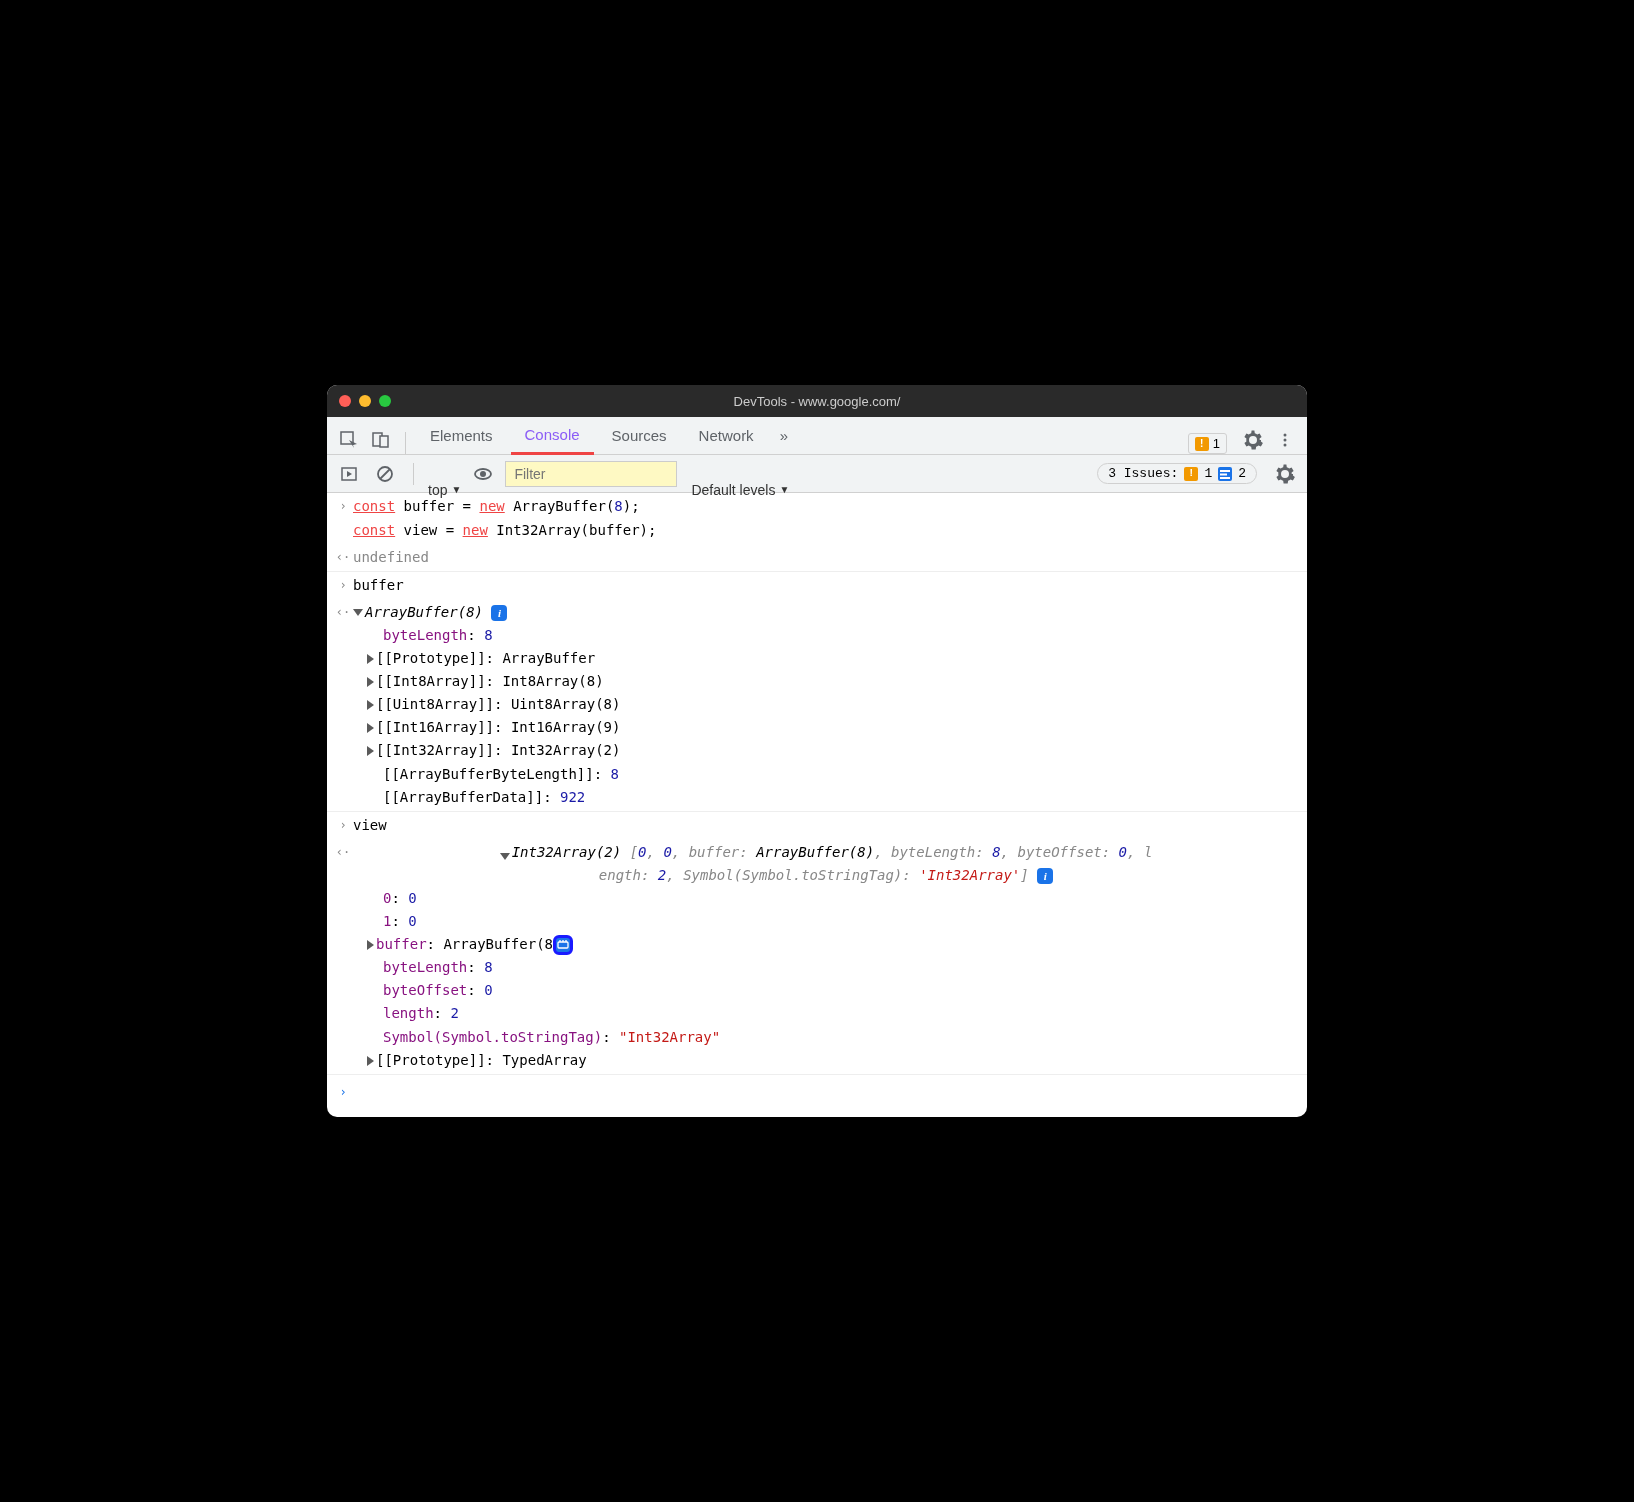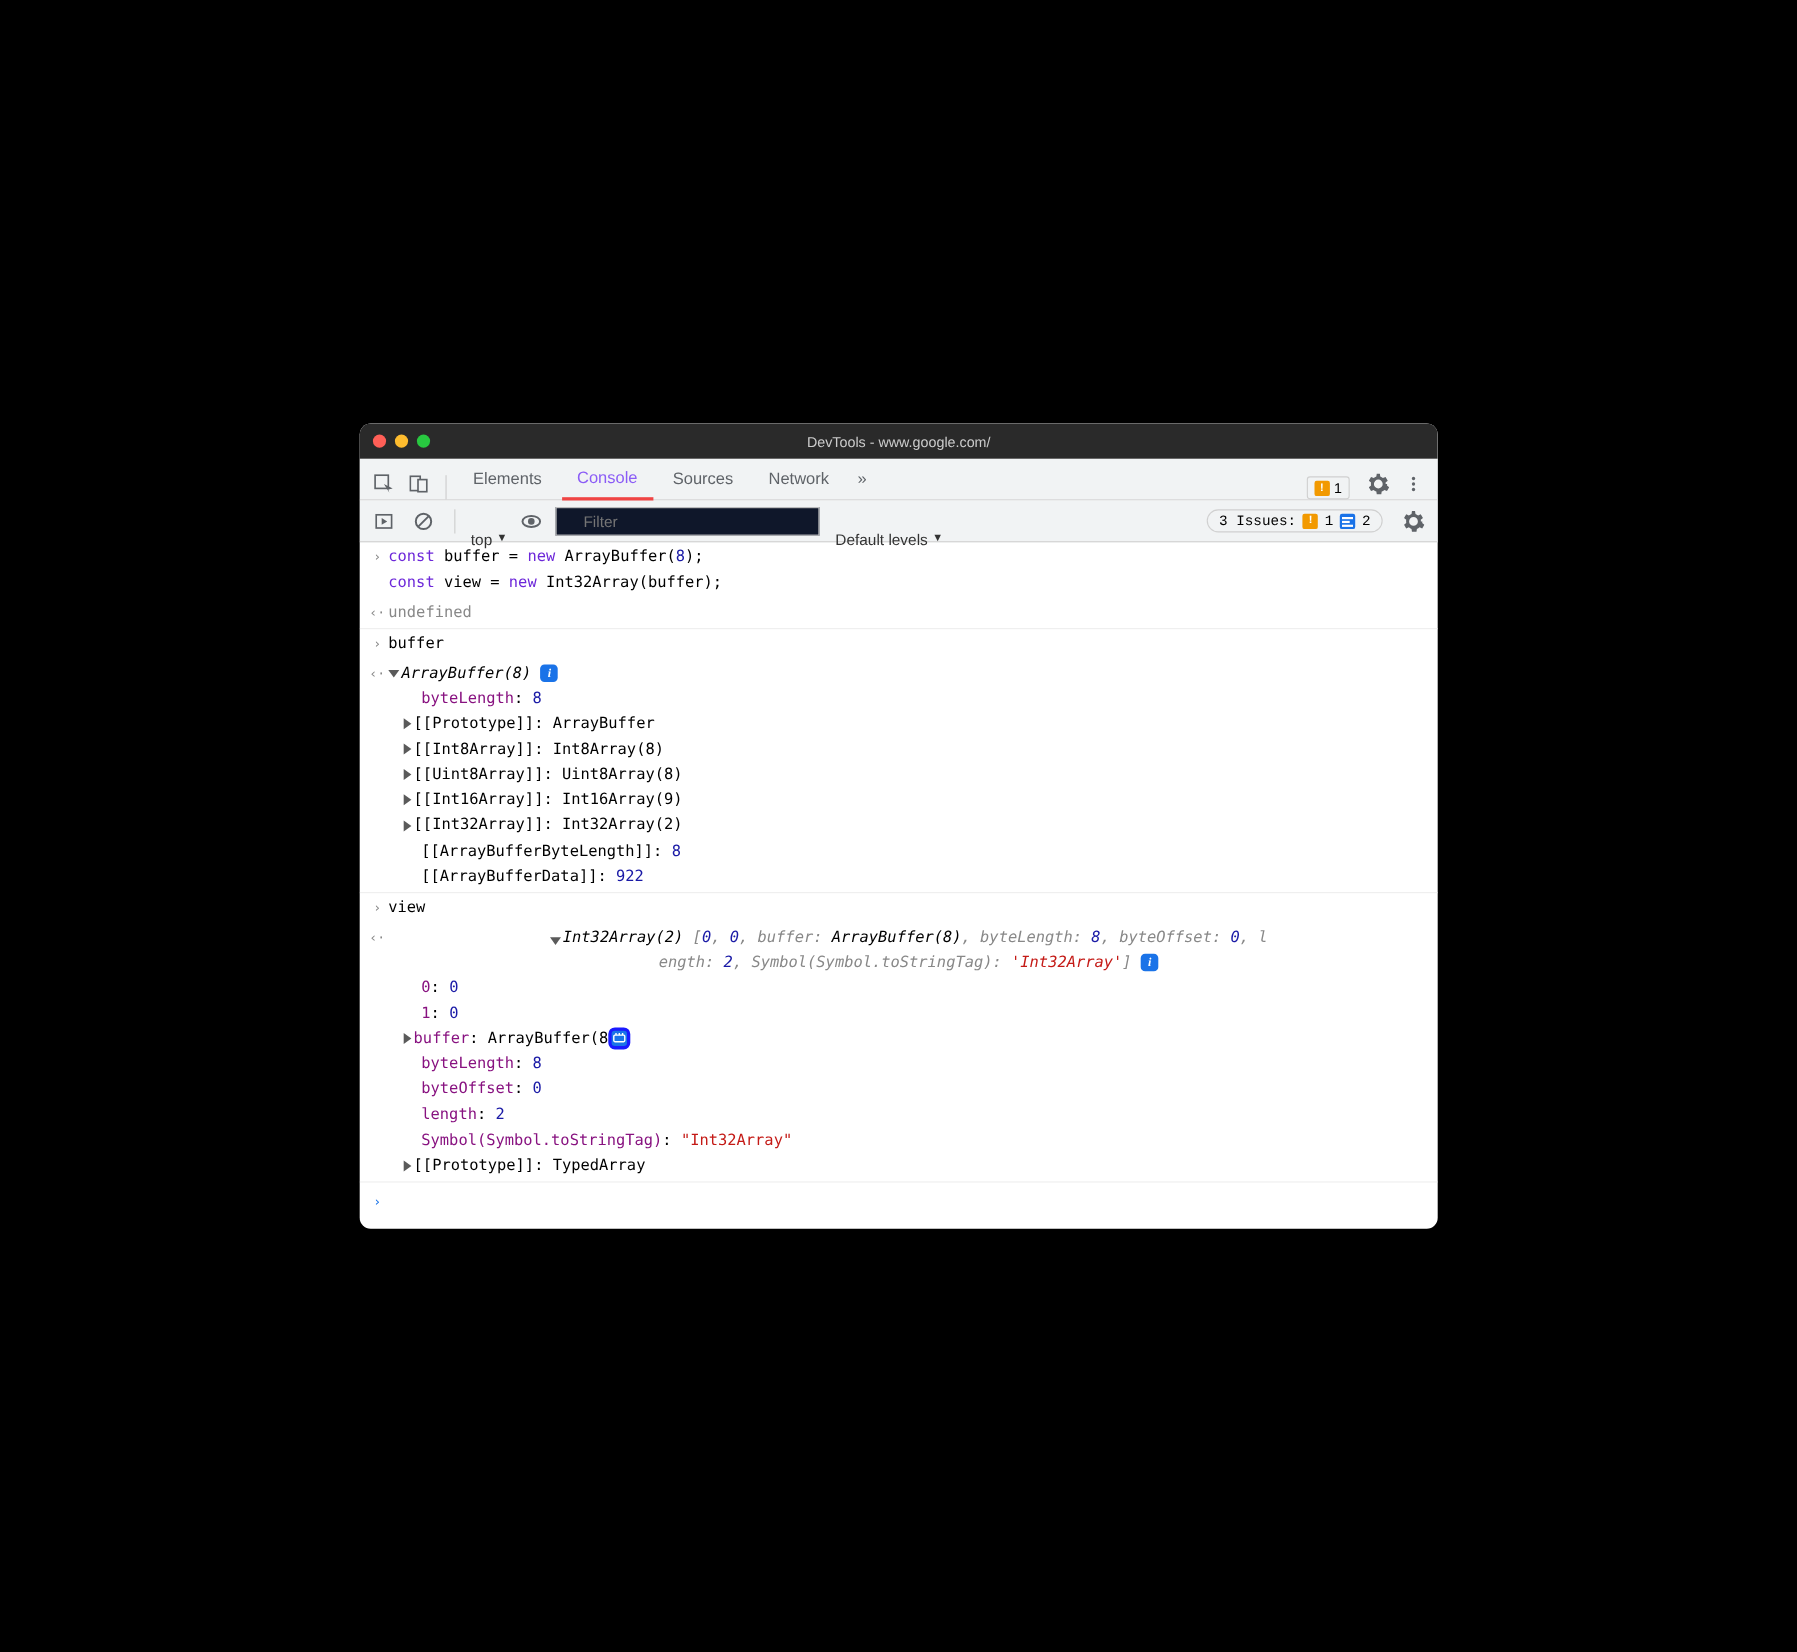--- a/index.html
+++ b/index.html
@@ -112,26 +112,26 @@
   display: flex;
   align-items: center;
   gap: 4px;
   font-size: 14px;
   color: #333;
   cursor: pointer;
   margin-top: 32px;
 }
 .filter-input {
   height: 26px;
-  width: 240px;
+  width: 172px;
   border: 1px solid #ccc;
-  padding: 0 24px;
+  padding: 0 8px;
   font-size: 14px;
   color: #888;
-  background: #0f172a;
+  background: #fef9c3;
 }
 .issues-pill {
   border: 1px solid #d0d0d0;
   border-radius: 14px;
   padding: 2px 10px;
   display: flex;
   align-items: center;
   gap: 6px;
   font-size: 13px;
   font-family: Liberation Mono, monospace;
@@ -151,21 +151,21 @@
 .gutter {
   width: 20px;
   flex-shrink: 0;
   color: #888;
   text-align: center;
   font-size: 12px;
   padding-top: 2px;
 }
 .gutter.blue { color: #1a73e8; }
 .content { flex: 1; }
-.kw { color: #6d28d9; }
+.kw { color: #ef4444; text-decoration: underline; }
 .num { color: #1a1aa6; }
 .str { color: #c41a16; }
 .gray { color: #888; }
 .prop { color: #881280; }
 .italic { font-style: italic; text-align: center; }
 .info-badge {
   display: inline-flex;
   width: 16px; height: 16px;
   border-radius: 4px;
   background: #1a73e8;

